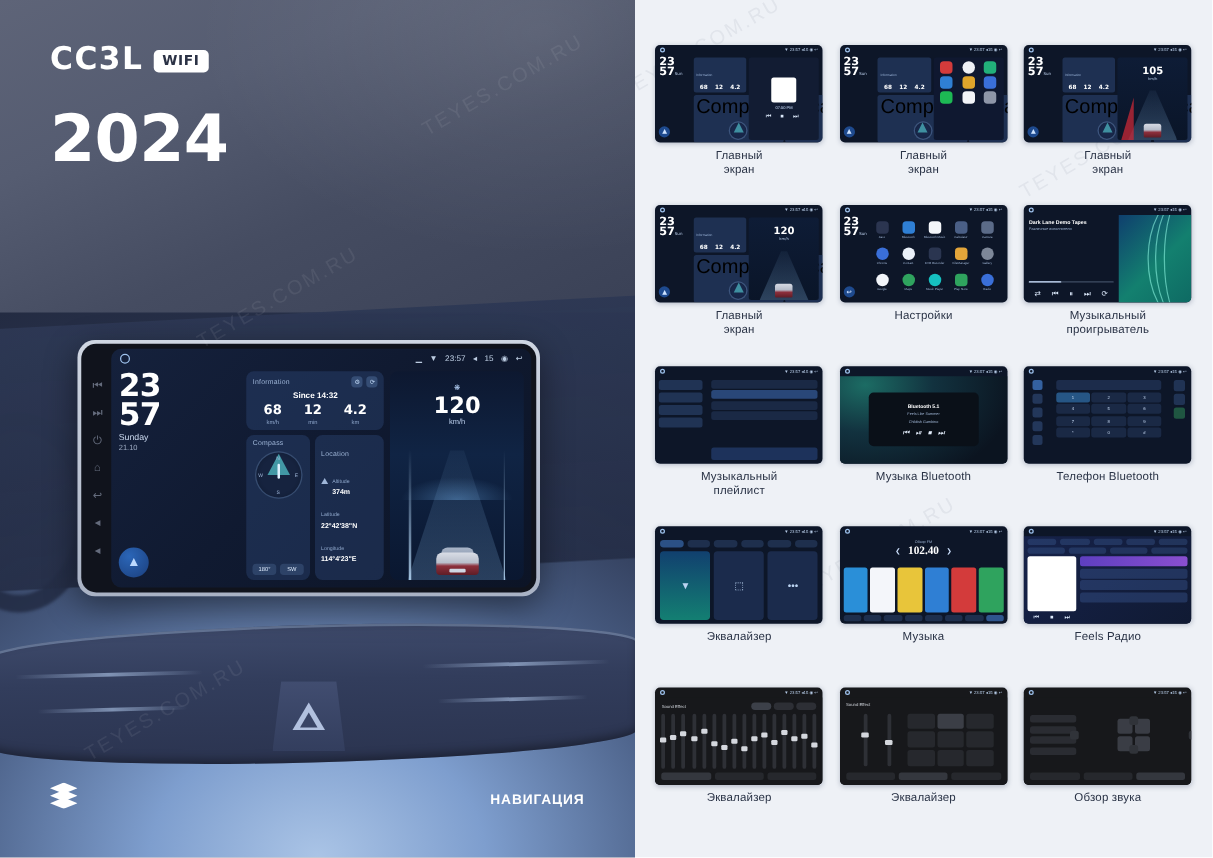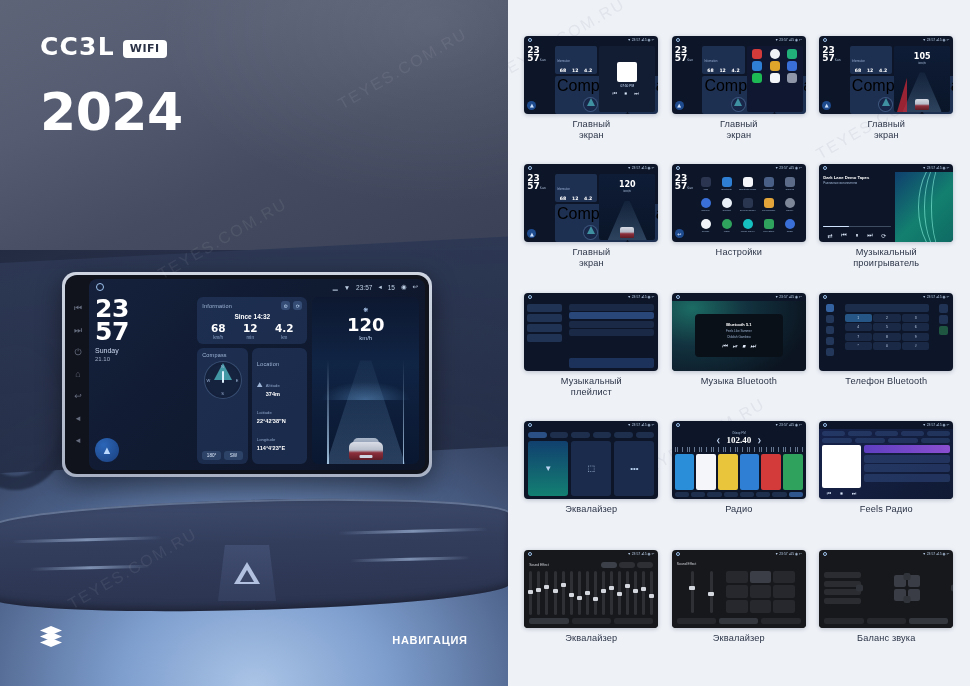--- a/index.html
+++ b/index.html
@@ -1016,21 +1016,21 @@
                   <i></i>
                   <i></i>
                   <i></i>
                   <i></i>
                   <i></i>
                   <i style="background:rgba(70,130,210,.6)"></i>
                 </div>
           </div>
             </div>
         </div>
-        <div class="caption">Радио</div>
+        <div class="caption">Музыка</div>
       </div>
 
       <div class="cell">
         <div class="thumb">
           <div class="t-status">
               <span class="t-dot"></span>
               <span class="sp"></span>
               <span>▼ 23:57 ◂15 ◉ ↩</span>
             </div>
           <div class="t-body">
@@ -1222,18 +1222,18 @@
               </div>
             </div>
             <div class="eq-foot">
                   <i></i>
                   <i></i>
                   <i class="on"></i>
                 </div>
           </div>
             </div>
         </div>
-        <div class="caption">Баланс звука</div>
+        <div class="caption">Обзор звука</div>
       </div>
 
     </div>
   </div>
 </div>
 
 </body></html>

